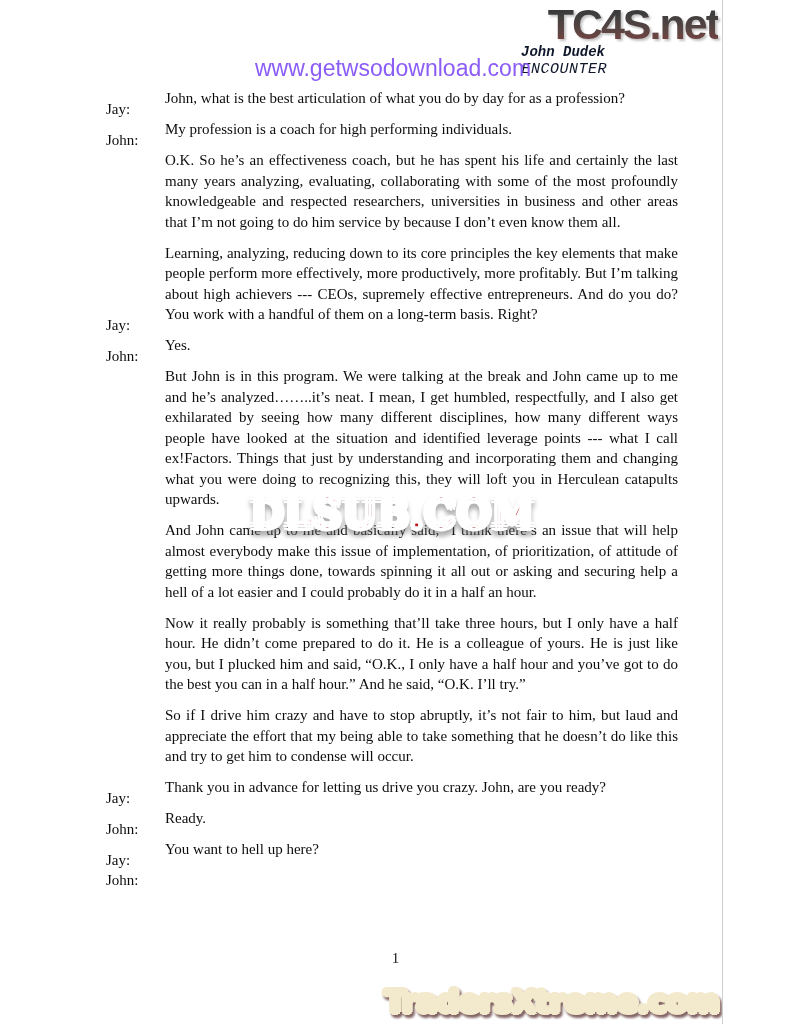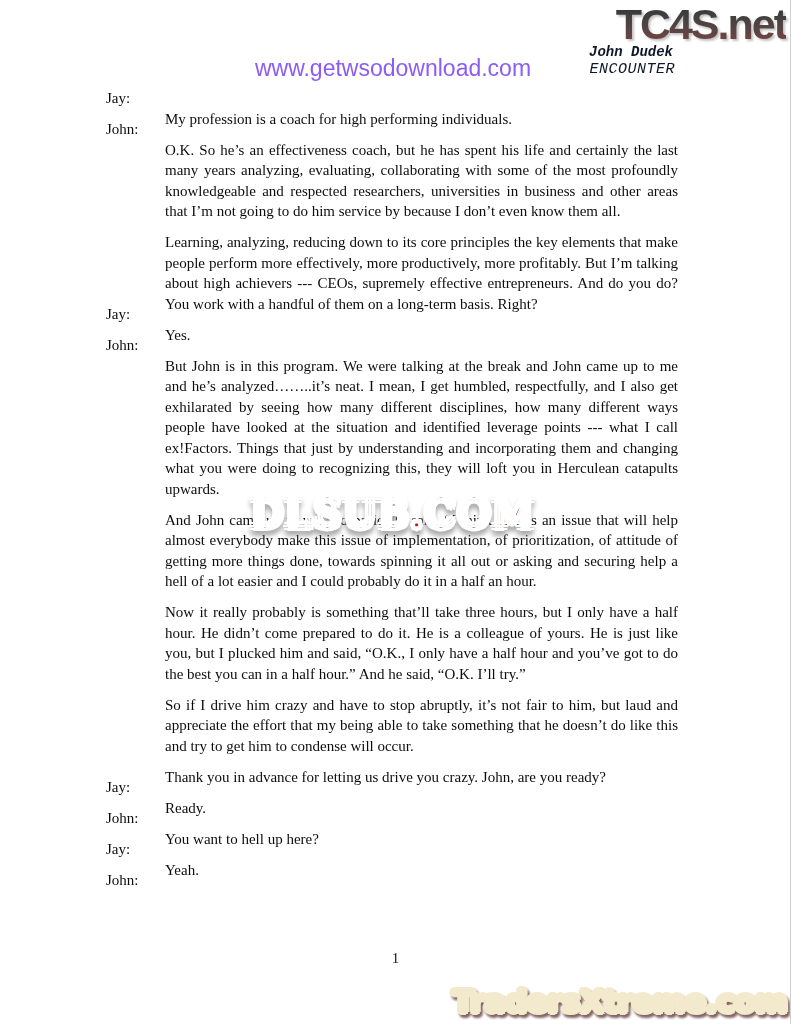--- a/index.html
+++ b/index.html
@@ -1,19 +1,19 @@
 <!DOCTYPE html>
 <html><head>
 <meta charset="utf-8">
 <style>
   * { margin: 0; padding: 0; box-sizing: border-box; }
   html, body { background: #ffffff; }
   .page {
     position: relative;
-    width: 791px;
+    width: 723px;
     height: 1024px;
     background: #ffffff;
     overflow: hidden;
     font-family: "Liberation Serif", serif;
     border-right: 1px solid #cfcfcf;
   }
 
   
   .logo-text {
     position: absolute;
@@ -142,20 +142,23 @@
   <div class="logo-sub">
     <div class="name">John Dudek</div>
     <div class="title">ENCOUNTER</div>
   </div>
   <a class="site-url" href="#">www.getwsodownload.com</a>
 
   <div class="transcript">
 
     <div class="entry">
       <div class="speaker">Jay:</div>
+      <div class="paras">
+        <div class="para">John, what is the best articulation of what you do by day for as a profession?</div>
+      </div>
     </div>
 
     <div class="entry">
       <div class="speaker">John:</div>
       <div class="paras">
         <div class="para">My profession is a coach for high performing individuals.</div>
       </div>
     </div>
 
     <div class="entry">
@@ -193,23 +196,20 @@
 
     <div class="entry">
       <div class="speaker">Jay:</div>
       <div class="paras">
         <div class="para">You want to hell up here?</div>
       </div>
     </div>
 
     <div class="entry">
       <div class="speaker">John:</div>
-      <div class="paras">
-        <div class="para">Yeah.</div>
-      </div>
     </div>
 
   </div>
 
   <div class="dlsub">DLSUB.COM</div>
 
   <div class="page-number">1</div>
   <a class="traders" href="#">TradersXtreme.com</a>
 
 </div>

